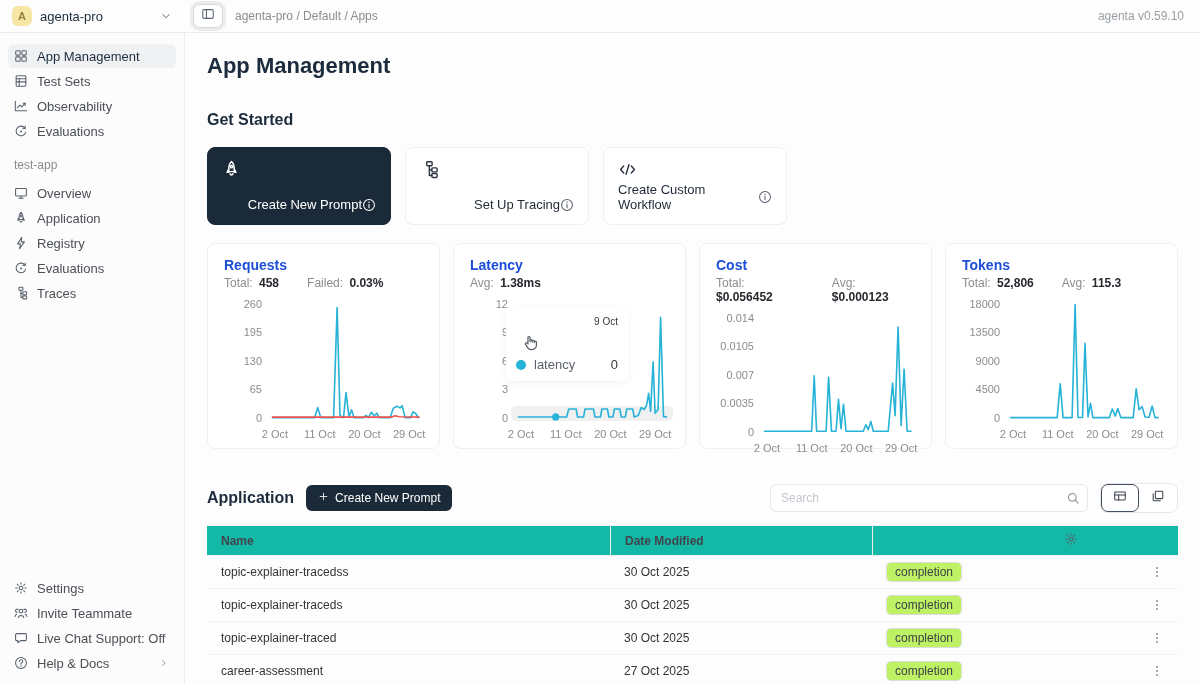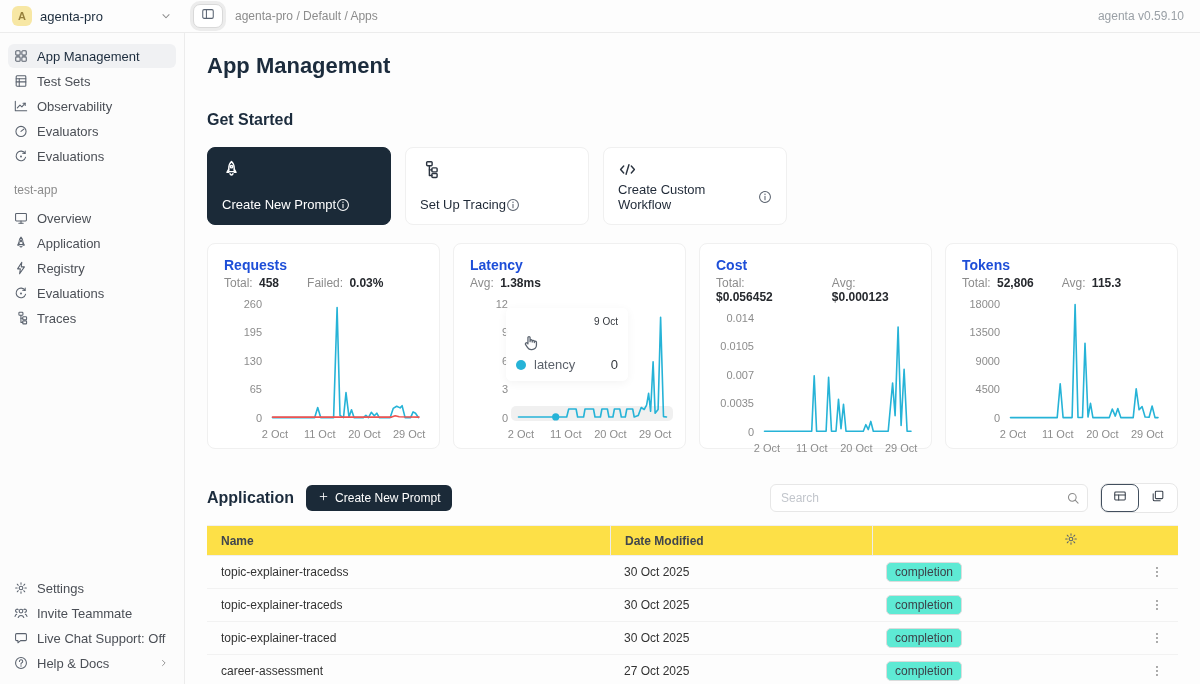--- a/index.html
+++ b/index.html
@@ -30,21 +30,21 @@
   
   .main { flex:1; padding:0 22px; overflow:hidden; }
   .page-title { margin-top:20px; font-size:22px; font-weight:600; color:#1c2c3d; }
   .section-h { margin-top:32px; font-size:16px; font-weight:600; color:#1c2c3d; }
   
   .gs-row { margin-top:18px; display:flex; gap:14px; }
   .gs-card { width:184px; height:78px; border-radius:8px; padding:12px 14px; display:flex;
     flex-direction:column; justify-content:space-between; cursor:pointer; background:#fff; border:1px solid #f0f0f0; }
   .gs-card.dark { background:#1b2a38; border-color:#1b2a38; color:#fff; }
   .gs-card .gs-top { display:flex; }
-  .gs-card .gs-bottom { display:flex; align-items:center; justify-content:flex-start; }
+  .gs-card .gs-bottom { display:flex; align-items:center; justify-content:flex-end; }
   .gs-label { font-size:13px; font-weight:500; }
   .gs-card.dark .gs-icon, .gs-card.dark .gs-info { color:#fff; }
   .gs-icon { color:#2b3440; display:flex; }
   .gs-info { color:#5a626e; display:flex; }
   
   .charts-row { margin-top:18px; display:flex; justify-content:space-between; }
   .chart-card { position:relative; width:233px; height:206px; background:#fff; border:1px solid #f0f0f0;
     border-radius:8px; padding:13px 16px; }
   .chart-title { font-size:14px; font-weight:600; color:#1d4ed8; }
   .chart-stats { margin-top:3px; font-size:12px; color:#8c8c8c; display:flex; gap:28px; }
@@ -67,28 +67,28 @@
   .search-wrap input { width:100%; height:28px; border:1px solid #e7e7e7; border-radius:6px; padding:0 30px 0 10px;
     font-size:12px; font-family:inherit; color:#333; background:#fff; outline:none; }
   .search-wrap input::placeholder { color:#c2c6cc; }
   .search-icon { position:absolute; right:8px; top:7px; color:#8c8c8c; display:flex; }
   .view-toggle { display:flex; border:1px solid #e7e7e7; border-radius:8px; height:30px; background:#fff; }
   .vt-btn { width:38px; display:flex; align-items:center; justify-content:center; color:#3a424d; cursor:pointer; border-radius:7px; }
   .vt-btn.selected { border:1.4px solid #424f5e; }
   
   .table { margin-top:12px; border-top:1px solid #f0f0f0; }
   .t-head, .t-row { display:grid; grid-template-columns:403px 262px 220px 1fr; align-items:center; }
-  .t-head { height:30px; background:#fde047; border-bottom:1px solid #efefef; font-size:12px; font-weight:600; color:#40454d; }
+  .t-head { height:30px; background:#14b8a6; border-bottom:1px solid #efefef; font-size:12px; font-weight:600; color:#40454d; }
   .t-head > div { padding:0 14px; height:100%; display:flex; align-items:center; }
   .t-head > div + div { border-left:1px solid #ececec; }
   .t-head .t-actions { justify-content:flex-end; color:#5a626e; }
   .t-row { height:33px; border-bottom:1px solid #f2f2f2; font-size:12px; color:#333; cursor:pointer; }
   .t-row > div { padding:0 14px; display:flex; align-items:center; }
   .t-row .t-actions { justify-content:flex-end; color:#8c8c8c; }
-  .badge { border:1px solid #dcdcdc; border-radius:5px; padding:2px 8px; font-size:12px; color:#3c4149; background:#5eead4; }
+  .badge { border:1px solid #dcdcdc; border-radius:5px; padding:2px 8px; font-size:12px; color:#3c4149; background:#bef264; }
   .more-btn { display:flex; cursor:pointer; color:#8c8c8c; }
 </style>
 </head>
 <body>
 
 <div class="topbar">
   <div class="workspace">
     <div class="avatar">A</div>
     <span class="ws-name">agenta-pro</span>
     <span class="ws-chev">
@@ -135,29 +135,20 @@
         </div>
         <div class="side-item">
           <span class="si-icon">
             <svg width="14" height="14" viewBox="0 0 16 16" fill="none" stroke="currentColor" stroke-width="1.2" stroke-linecap="round" stroke-linejoin="round">
               <path d="M1.5 2.5 V13.5 H14.5"></path>
               <polyline points="3.8,10.2 6.8,7 9,9 12.8,4.8"></polyline>
               <polyline points="10.3,4.8 12.8,4.8 12.8,7.3"></polyline>
             </svg>
           </span>
           <span>Observability</span>
-        </div>
-        <div class="side-item">
-          <span class="si-icon">
-            <svg width="14" height="14" viewBox="0 0 16 16" fill="none" stroke="currentColor" stroke-width="1.2" stroke-linecap="round" stroke-linejoin="round">
-              <circle cx="8" cy="8.5" r="5.8"></circle>
-              <path d="M8 8.5 L11.2 5.8"></path>
-            </svg>
-          </span>
-          <span>Evaluators</span>
         </div>
         <div class="side-item">
           <span class="si-icon">
             <svg width="14" height="14" viewBox="0 0 16 16" fill="none" stroke="currentColor" stroke-width="1.2" stroke-linecap="round" stroke-linejoin="round">
               <path d="M13.2 9.5 A5.5 5.5 0 1 1 12.6 5"></path>
               <polyline points="12.8,2.2 12.7,5.1 9.9,4.8"></polyline>
               <circle cx="8" cy="8.5" r="1.1" fill="currentColor" stroke="none"></circle>
             </svg>
           </span>
           <span>Evaluations</span>

